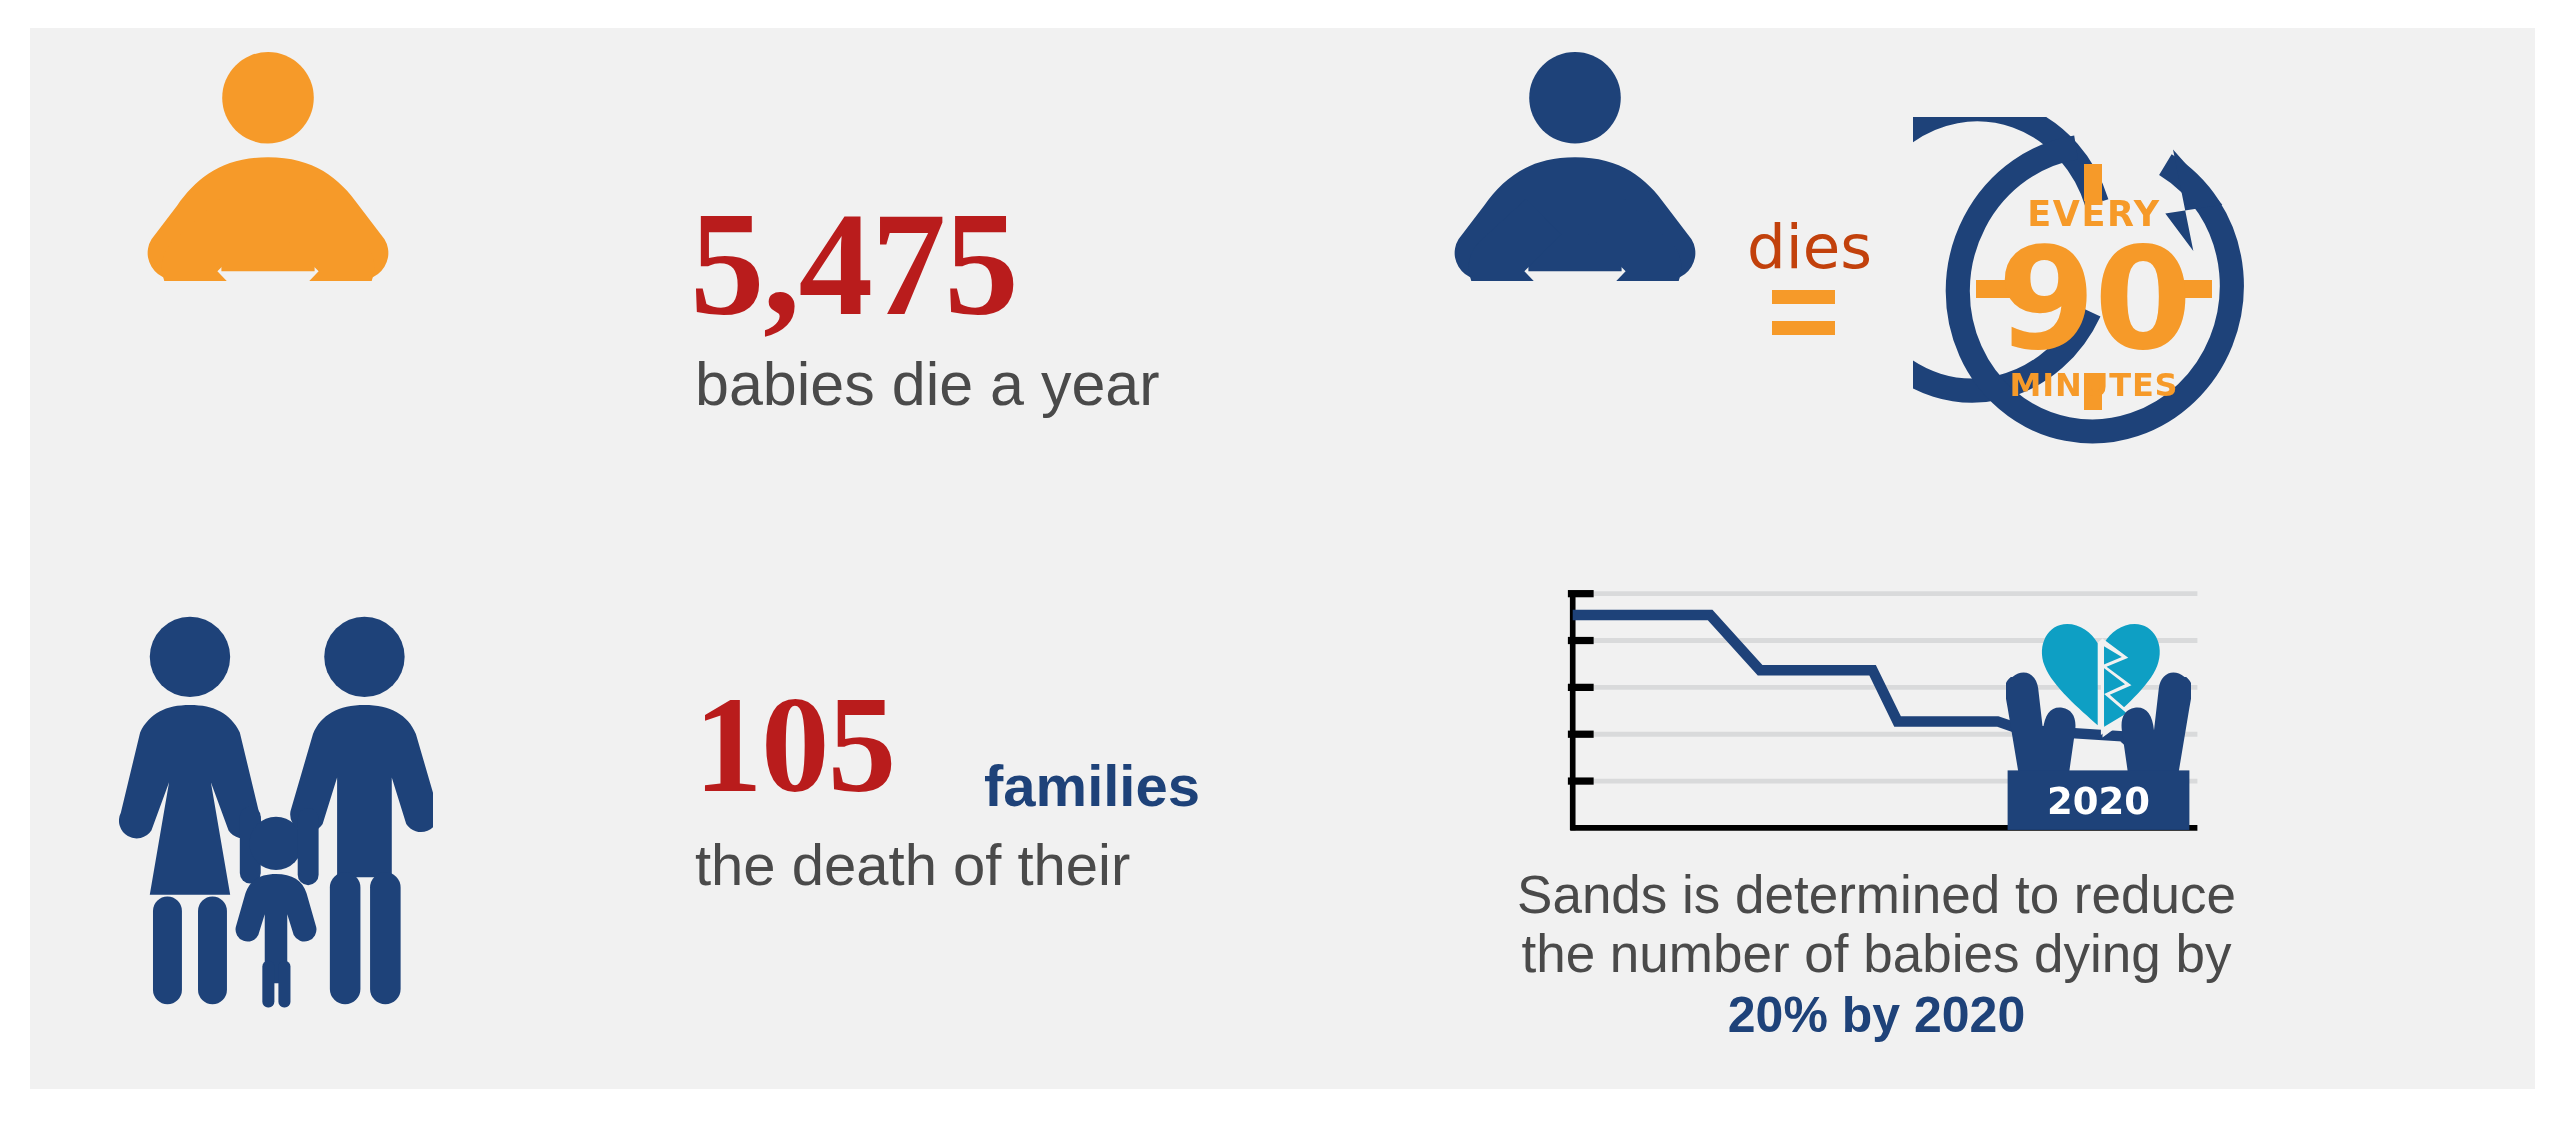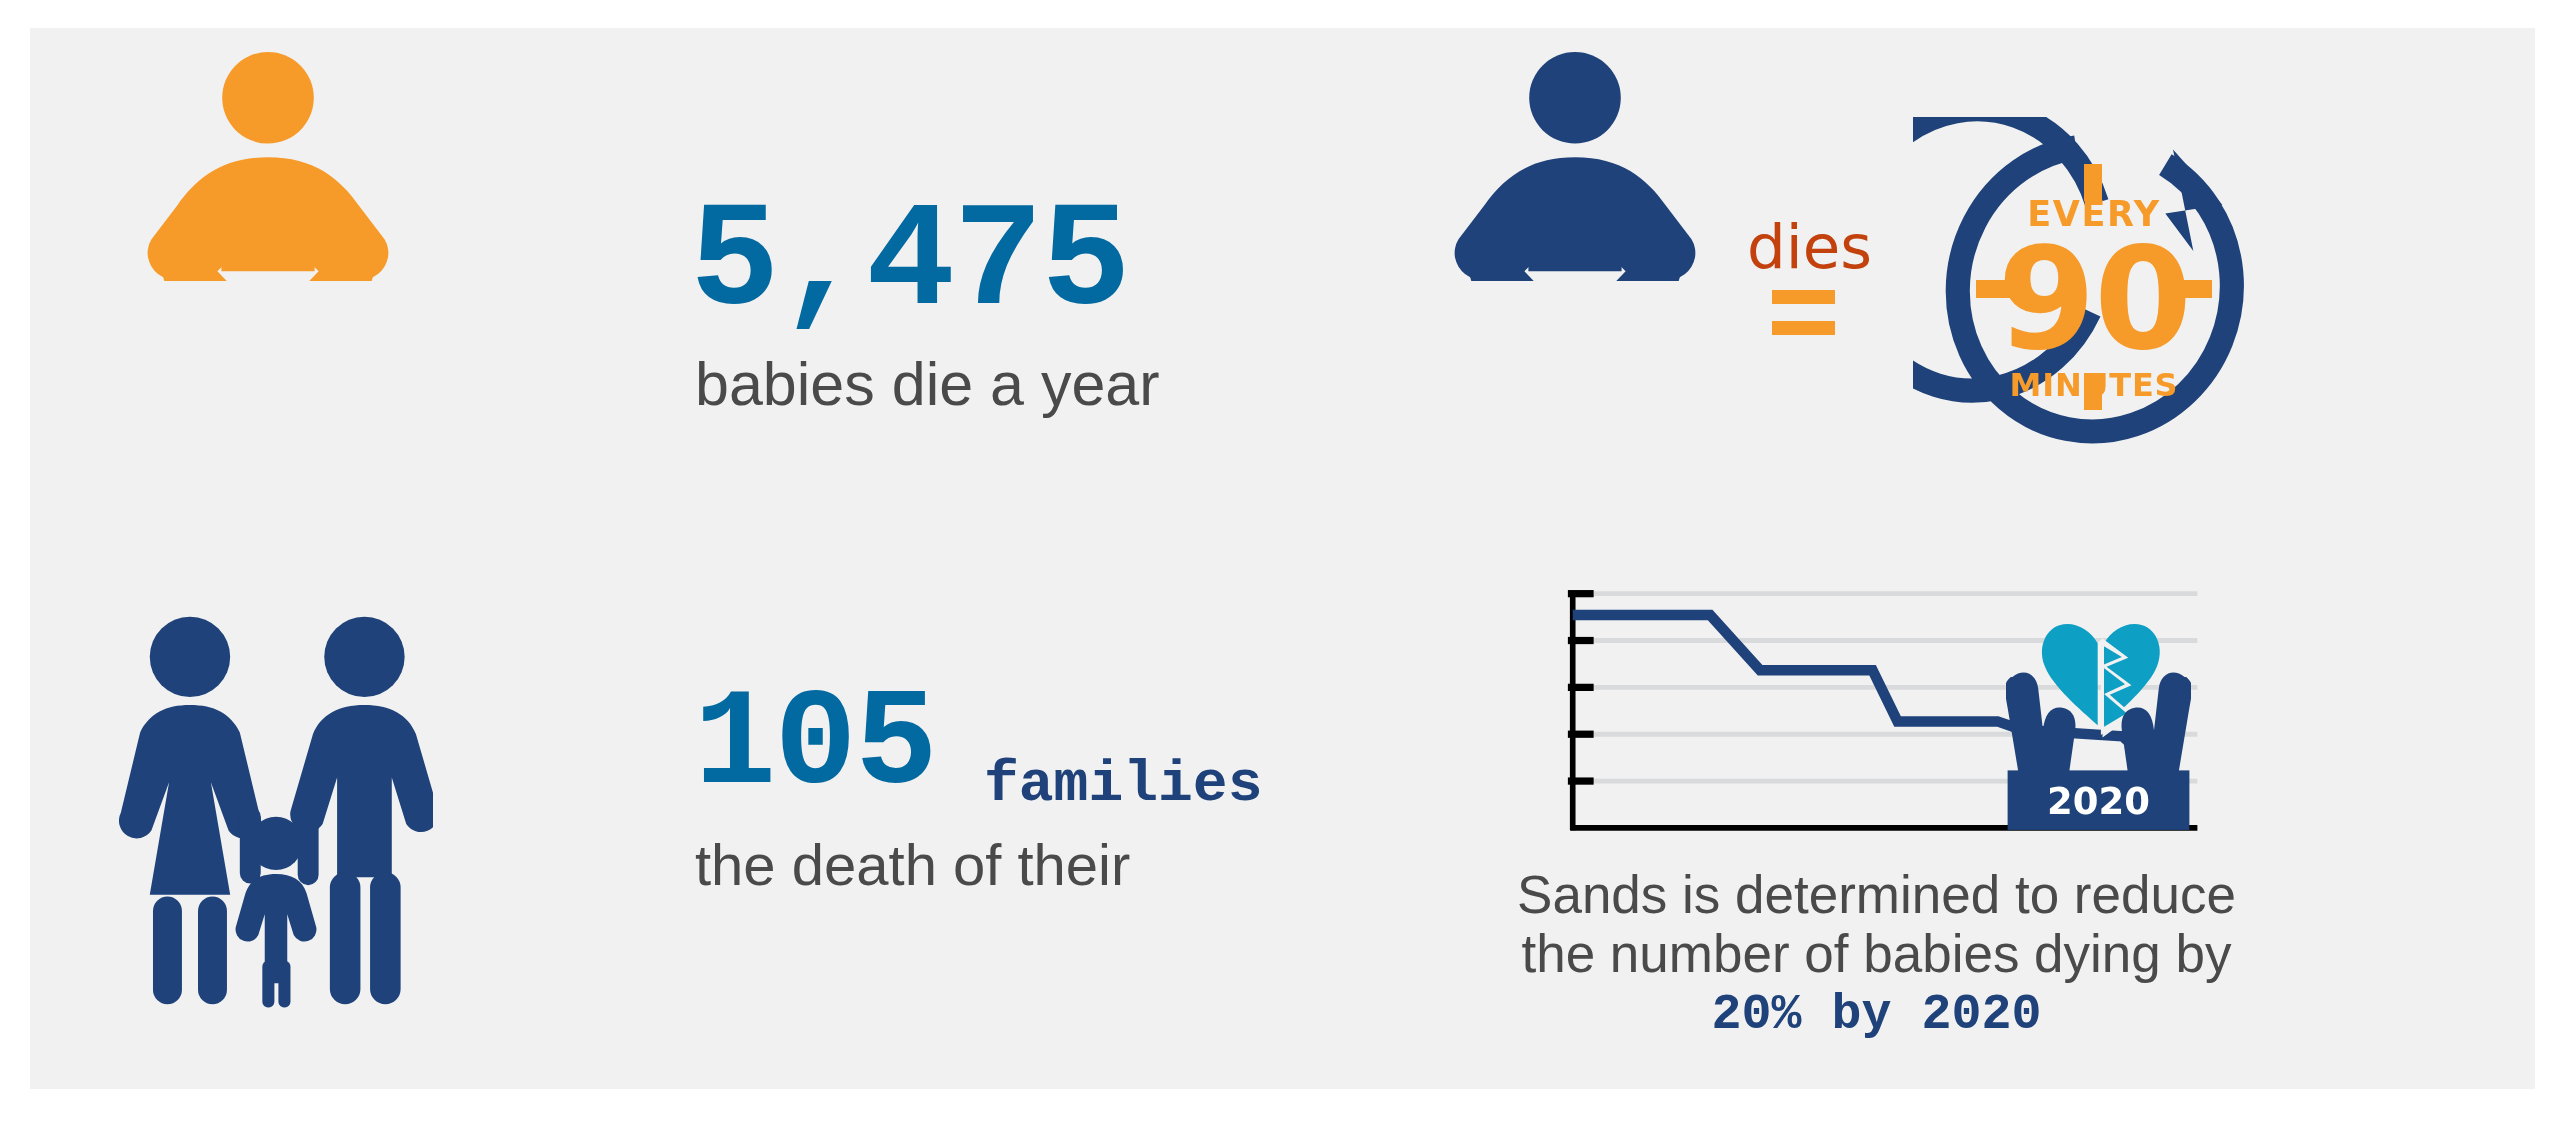--- a/index.html
+++ b/index.html
@@ -4,29 +4,29 @@
 <style>
   html,body{margin:0;padding:0;background:#ffffff;}
   body{width:2576px;height:1122px;font-family:"Liberation Sans",sans-serif;overflow:hidden;}
   #canvas{position:absolute;left:0;top:0;width:2576px;height:1122px;background:#ffffff;}
   #panel{position:absolute;left:30px;top:28px;width:2505px;height:1061px;background:#f1f1f1;}
 
   .abs{position:absolute;}
 
   
   .bignum{
-    font-family:Liberation Mono, monospace;
-    font-weight:bold;color:#0369a1;line-height:1;letter-spacing:-1.6px;text-align:center;
+    font-family:Liberation Serif, serif;
+    font-weight:bold;color:#b91c1c;line-height:1;letter-spacing:-1.6px;text-align:center;
   }
   .body-text{
     font-family:Liberation Sans, sans-serif;
     color:#4a4a4a;line-height:1.12;font-weight:400;
   }
   .navy-bold{
-    font-family:Liberation Mono, monospace;
+    font-family:Liberation Sans, sans-serif;
     color:#1e4279;font-weight:bold;
   }
 
   
   #stat1-number{left:660px;top:161px;font-size:149px;}
   #stat1-caption{left:665px;top:322px;font-size:61px;}
 
   
   #stat2-number{left:664px;top:649px;font-size:137px;}
   #stat2-families{left:954px;top:724px;font-size:58px;}

